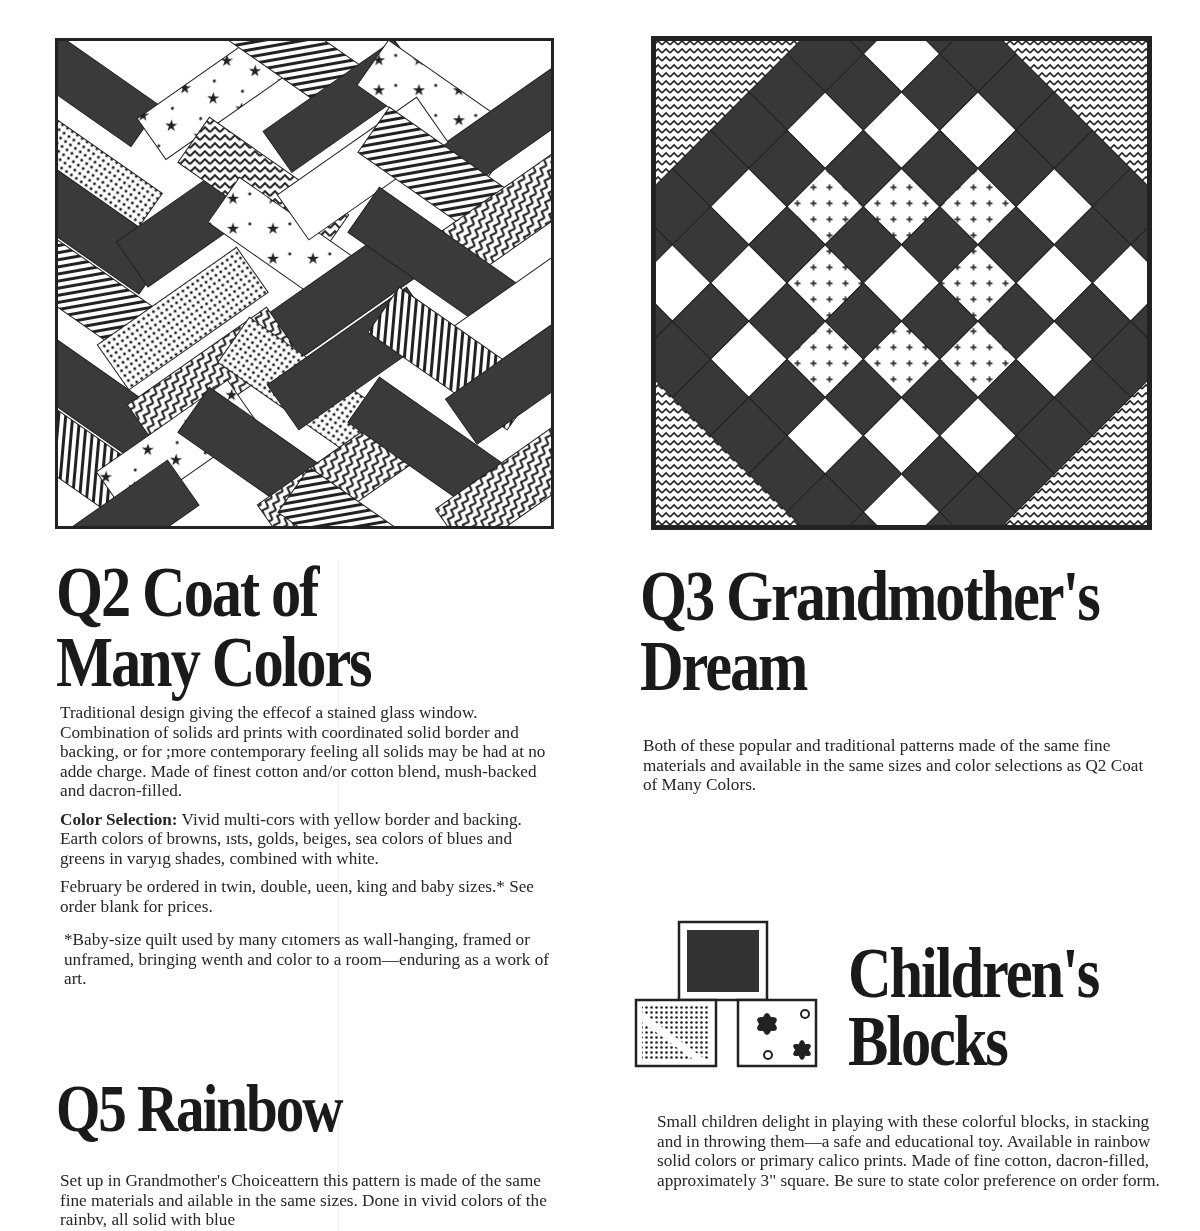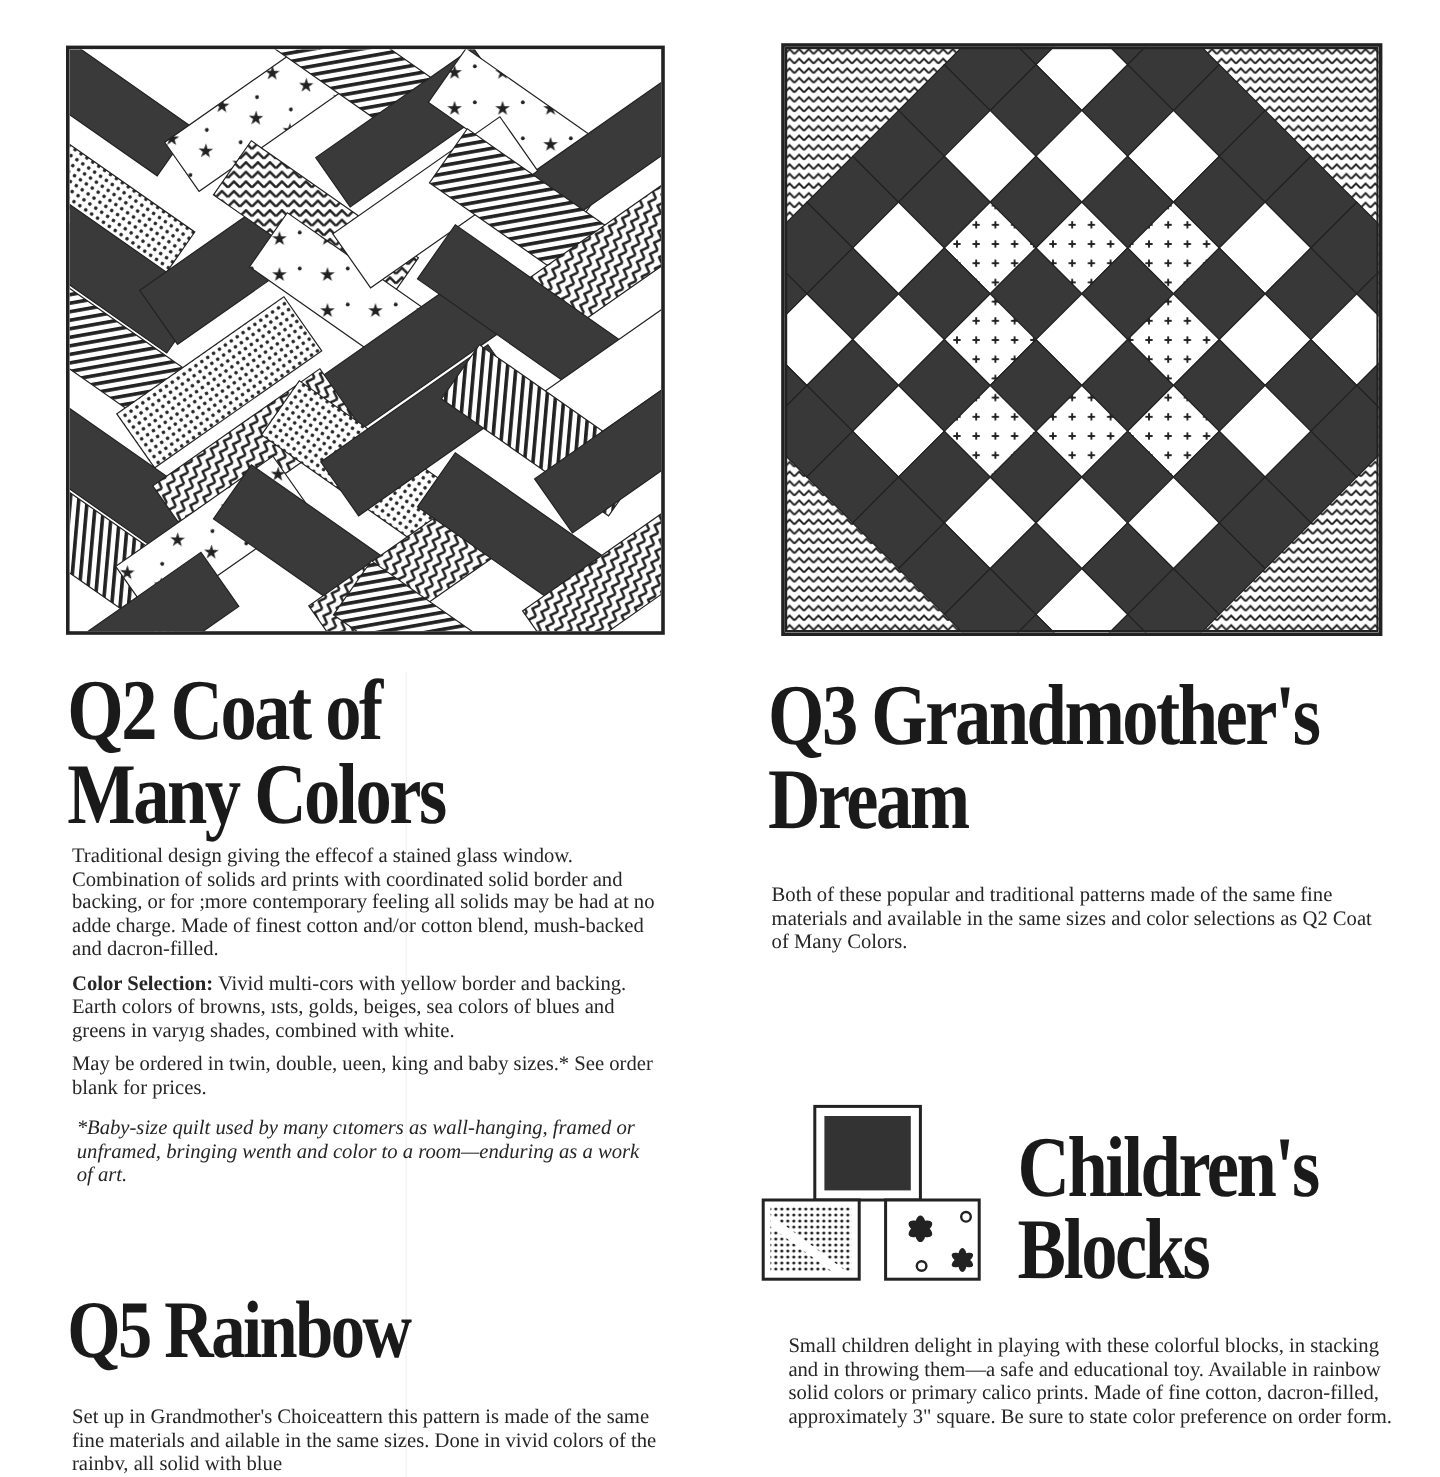--- a/index.html
+++ b/index.html
@@ -2,21 +2,21 @@
 <html><head>
 <meta charset="utf-8">
 <style>
   html,body{margin:0;padding:0;background:#fff;}
   body{width:1200px;height:1231px;position:relative;overflow:hidden;color:#1e1e1e;font-family:"Liberation Serif","DejaVu Serif",serif;}
   .abs{position:absolute;}
   .quilt{border:3px solid #222;box-sizing:border-box;overflow:hidden;background:#fff;}
   .title{font-family:"Liberation Serif","DejaVu Serif",serif;font-weight:bold;color:#1a1a1a;letter-spacing:-2.5px;line-height:1.0;transform:scaleX(0.84);transform-origin:left top;white-space:nowrap;}
   .body-text{font-size:17.2px;line-height:19.5px;color:#262626;}
   .body-text p{margin:0 0 9px 0;}
-  .italic{font-style:italic;}
+  .italic{}
   .bold{font-weight:bold;}
   .fold{position:absolute;left:338px;top:560px;width:1px;height:671px;background:#f1f1f1;}
 </style>
 </head>
 <body>
 
 <div class="fold"></div>
 
 <div class="abs quilt" style="left:55px;top:38px;width:499px;height:491px;">
   <svg width="493" height="485" viewBox="0 0 493 485">
@@ -199,21 +199,21 @@
     <rect x="1" y="1" width="493" height="486" fill="none" stroke="#222" stroke-width="2"></rect>
   </svg>
 </div>
 
 <div class="abs title" style="left:56px;top:556px;font-size:72px;">Q2   Coat of</div>
 <div class="abs title" style="left:56px;top:626px;font-size:72px;">Many Colors</div>
 
 <div class="abs body-text" style="left:60px;top:703px;width:490px;">
   <p>Traditional design giving the effecof a stained glass window. Combination of solids ard prints with coordinated solid border and backing, or for ;more contemporary feeling all solids may be had at no adde charge. Made of finest cotton and/or cotton blend, mush-backed and dacron-filled.</p>
   <p><span class="bold">Color Selection:</span><span> Vivid multi-cors with yellow border and backing. Earth colors of browns, ısts, golds, beiges, sea colors of blues and greens in varyıg shades, combined with white.</span></p>
-  <p>May be ordered in twin, double, ueen, king and baby sizes.* See order blank for prices.</p>
+  <p>February be ordered in twin, double, ueen, king and baby sizes.* See order blank for prices.</p>
   <p class="italic" style="padding-left:4px;margin-top:14px;">*Baby-size quilt used by many cıtomers as wall-hanging, framed or unframed, bringing wenth and color to a room—enduring as a work of art.</p>
 </div>
 
 <div class="abs title" style="left:56px;top:1074px;font-size:68px;">Q5  Rainbow</div>
 <div class="abs body-text" style="left:60px;top:1151px;width:490px;margin-top:20px;">
   <p>Set up in Grandmother's Choiceattern this pattern is made of the same fine materials and ailable in the same sizes. Done in vivid colors of the rainbv, all solid with blue</p>
 </div>
 
 <div class="abs title" style="left:640px;top:560px;font-size:72px;">Q3 Grandmother's</div>
 <div class="abs title" style="left:640px;top:630px;font-size:72px;">Dream</div>

